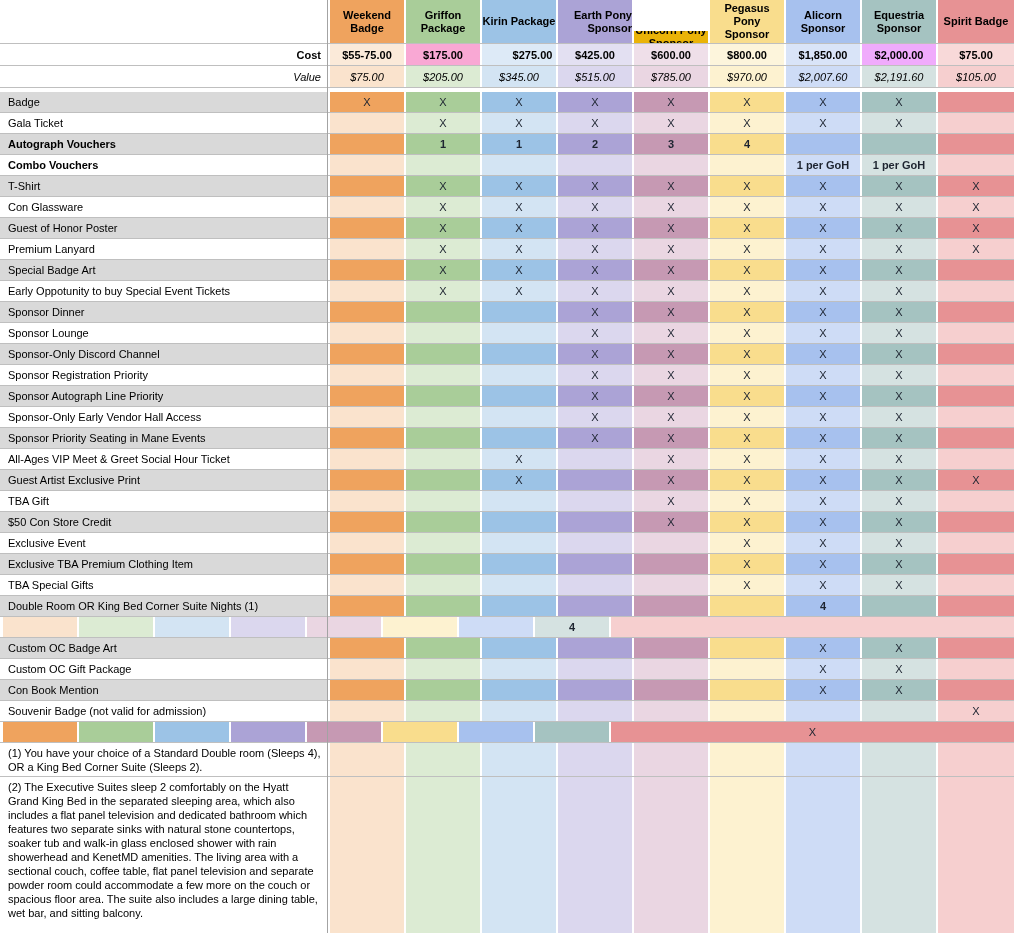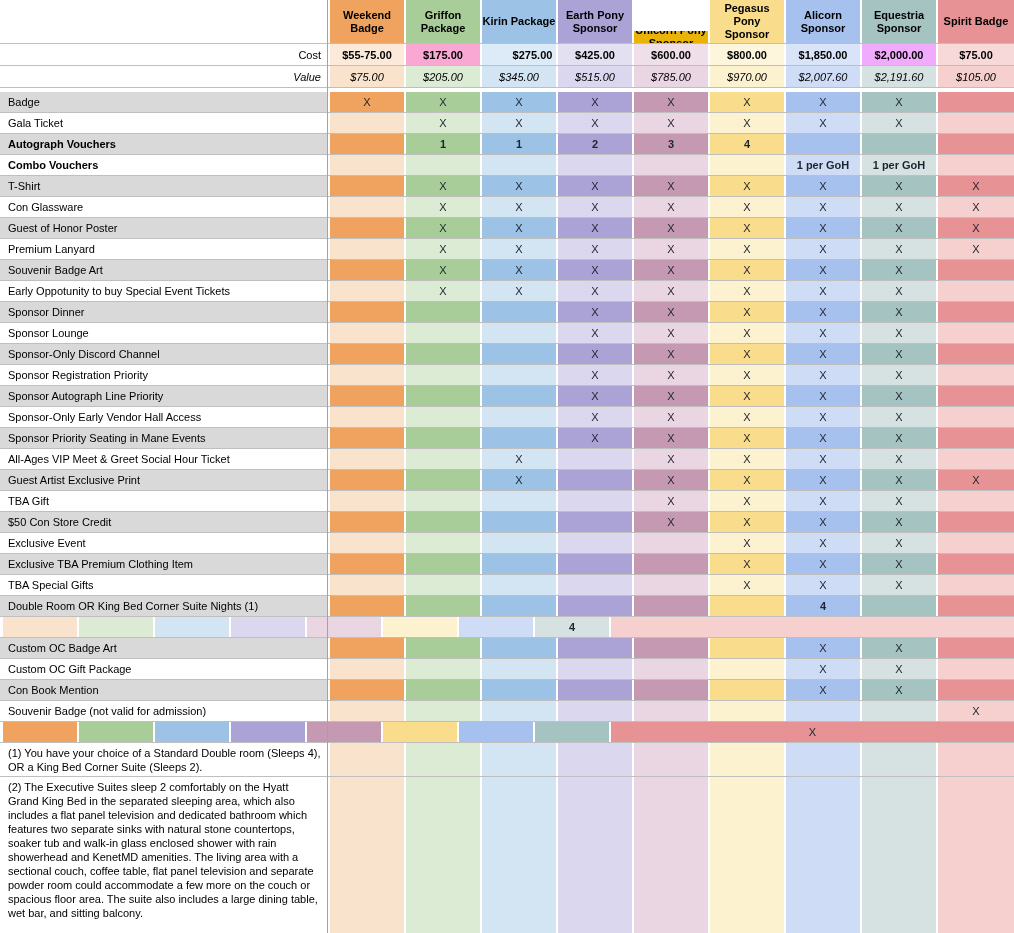--- a/index.html
+++ b/index.html
@@ -13,21 +13,21 @@
   .brow { height:21px; }
   .spacer { height:4px; width:1014px; background:#fff; }
   .fn1 { height:34px; }
   .fn2 { height:156px; border-bottom:none; }
 
   .lbl { width:327px; flex:none; padding:0 6px 0 8px; display:flex; align-items:center;
          white-space:nowrap; overflow:hidden; background:#fff; }
   .corner { background:#fff; }
   .grey { background:#d9d9d9; }
   .bold { font-weight:700; }
-  .cost .lbl { justify-content:flex-end; font-weight:400; }
+  .cost .lbl { justify-content:flex-end; font-weight:700; }
   .value .lbl { justify-content:flex-end; font-style:italic; }
 
   .cells { flex:1; display:flex; gap:2px; padding-left:3px; height:100%; background:#fff; }
   .cell { width:74px; flex:none; display:flex; align-items:center; justify-content:center;
           overflow:hidden; text-align:center; color:#1d2430; }
   .cells .cell:last-child { flex:1 1 auto; }
 
   .hdrcell { font-weight:700; line-height:13px; color:#000; }
   .cost .cell { font-weight:700; color:#000; }
   .value .cell { font-style:italic; color:#000; }
@@ -42,21 +42,21 @@
 
 <div class="sheet">
   <div class="vline"></div>
 
   <div class="row hdr">
     <div class="lbl corner"></div>
     <div class="cells" id="hdrCells">
         <div class="cell hdrcell" style="background: rgb(239, 163, 94);">Weekend Badge</div>
         <div class="cell hdrcell" style="background: rgb(169, 205, 153);">Griffon Package</div>
         <div class="cell hdrcell" style="background: rgb(156, 195, 230);">Kirin Package</div>
-        <div class="cell hdrcell" style="background: rgb(171, 163, 214);">Earth Pony Sponsor</div>
+        <div class="cell hdrcell" style="background: rgb(171, 163, 214); text-align: right;">Earth Pony Sponsor</div>
         <div class="cell hdrcell" style="background: #eab308; margin-top: 31px;">Unicorn Pony Sponsor</div>
         <div class="cell hdrcell" style="background: rgb(249, 221, 141);">Pegasus Pony Sponsor</div>
         <div class="cell hdrcell" style="background: rgb(167, 193, 238);">Alicorn Sponsor</div>
         <div class="cell hdrcell" style="background: rgb(165, 195, 193);">Equestria Sponsor</div>
         <div class="cell hdrcell" style="background: rgb(231, 146, 148);">Spirit Badge</div>
       </div>
   </div>
 
   <div class="row cost">
     <div class="lbl">Cost</div>
@@ -197,21 +197,21 @@
           <div class="cell" style="background: rgb(211, 228, 243);">X</div>
           <div class="cell" style="background: rgb(219, 215, 238);">X</div>
           <div class="cell" style="background: rgb(234, 214, 226);">X</div>
           <div class="cell" style="background: rgb(253, 242, 208);">X</div>
           <div class="cell" style="background: rgb(206, 220, 246);">X</div>
           <div class="cell" style="background: rgb(213, 226, 225);">X</div>
           <div class="cell" style="background: rgb(246, 207, 207);">X</div>
         </div>
       </div>
       <div class="row brow">
-        <div class="lbl grey">Souvenir Badge Art</div>
+        <div class="lbl grey">Special Badge Art</div>
         <div class="cells">
           <div class="cell" style="background: rgb(239, 163, 94);"></div>
           <div class="cell" style="background: rgb(169, 205, 153);">X</div>
           <div class="cell" style="background: rgb(156, 195, 230);">X</div>
           <div class="cell" style="background: rgb(171, 163, 214);">X</div>
           <div class="cell" style="background: rgb(198, 153, 179);">X</div>
           <div class="cell" style="background: rgb(249, 221, 141);">X</div>
           <div class="cell" style="background: rgb(167, 193, 238);">X</div>
           <div class="cell" style="background: rgb(165, 195, 193);">X</div>
           <div class="cell" style="background: rgb(231, 146, 148);"></div>

